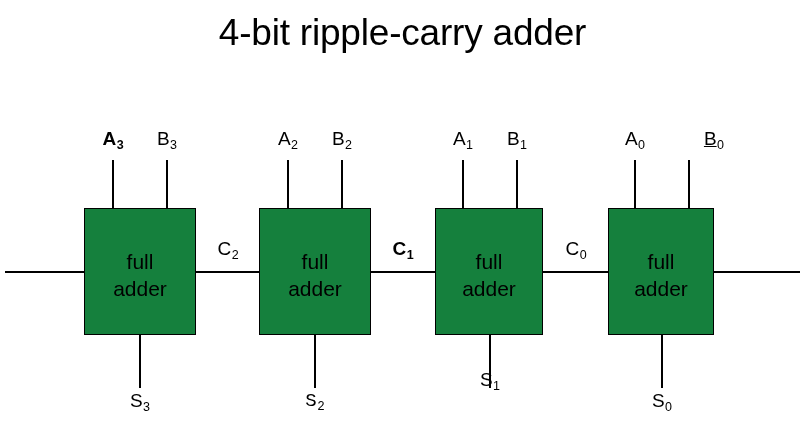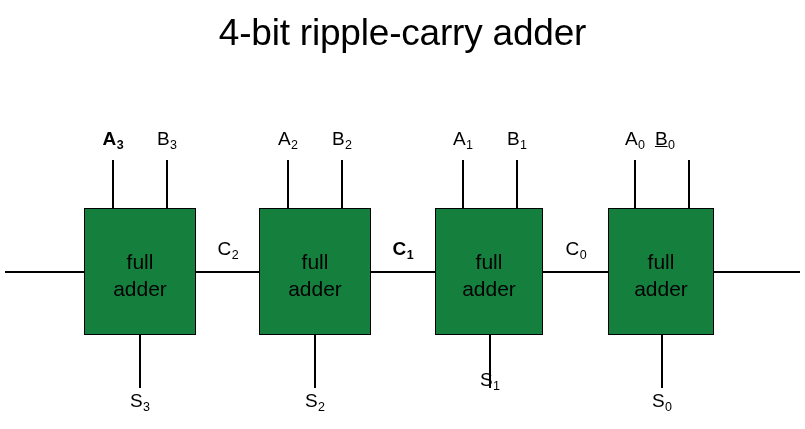--- a/index.html
+++ b/index.html
@@ -119,21 +119,21 @@
   </div>
   <div class="wire-v" style="left:287px; top:160px; height:49px;"></div>
   <div class="wire-v" style="left:341px; top:160px; height:49px;"></div>
   <div class="pin-label" style="left:288px; top:128px;">
     <span>A</span><sub>2</sub>
   </div>
   <div class="pin-label" style="left:342px; top:128px;">
     <span>B</span><sub>2</sub>
   </div>
   <div class="wire-v" style="left:314px; top:335px; height:53px;"></div>
-  <div class="pin-label" style="left:315px; top:390px;">
+  <div class="pin-label" style="left:315px; top:390px;font-family:Liberation Mono, monospace;">
     <span>S</span><sub>2</sub>
   </div>
 
   <div class="wire-h" style="left:370px; top:271px; width:66px;"></div>
   <div class="carry-label" style="left:403px; top:238px;font-weight:bold;">
     <span>C</span><sub>1</sub>
   </div>
 
   <div class="adder-box" style="left:435px; top:208px; width:108px; height:127px;">
     <div class="adder-label" style="top:39px;">full</div>
@@ -159,21 +159,21 @@
 
   <div class="adder-box" style="left:608px; top:208px; width:106px; height:127px;">
     <div class="adder-label" style="top:39px;">full</div>
     <div class="adder-label" style="top:66px;">adder</div>
   </div>
   <div class="wire-v" style="left:634px; top:160px; height:49px;"></div>
   <div class="wire-v" style="left:688px; top:160px; height:49px;"></div>
   <div class="pin-label" style="left:635px; top:128px;">
     <span>A</span><sub>0</sub>
   </div>
-  <div class="pin-label" style="left:665px; top:128px;text-decoration:underline;">
+  <div class="pin-label" style="left:714px; top:128px;text-decoration:underline;">
     <span>B</span><sub>0</sub>
   </div>
   <div class="wire-v" style="left:661px; top:335px; height:53px;"></div>
   <div class="pin-label" style="left:662px; top:390px;">
     <span>S</span><sub>0</sub>
   </div>
 
   <div class="wire-h" style="left:713px; top:271px; width:87px;"></div>
 
 </div>

